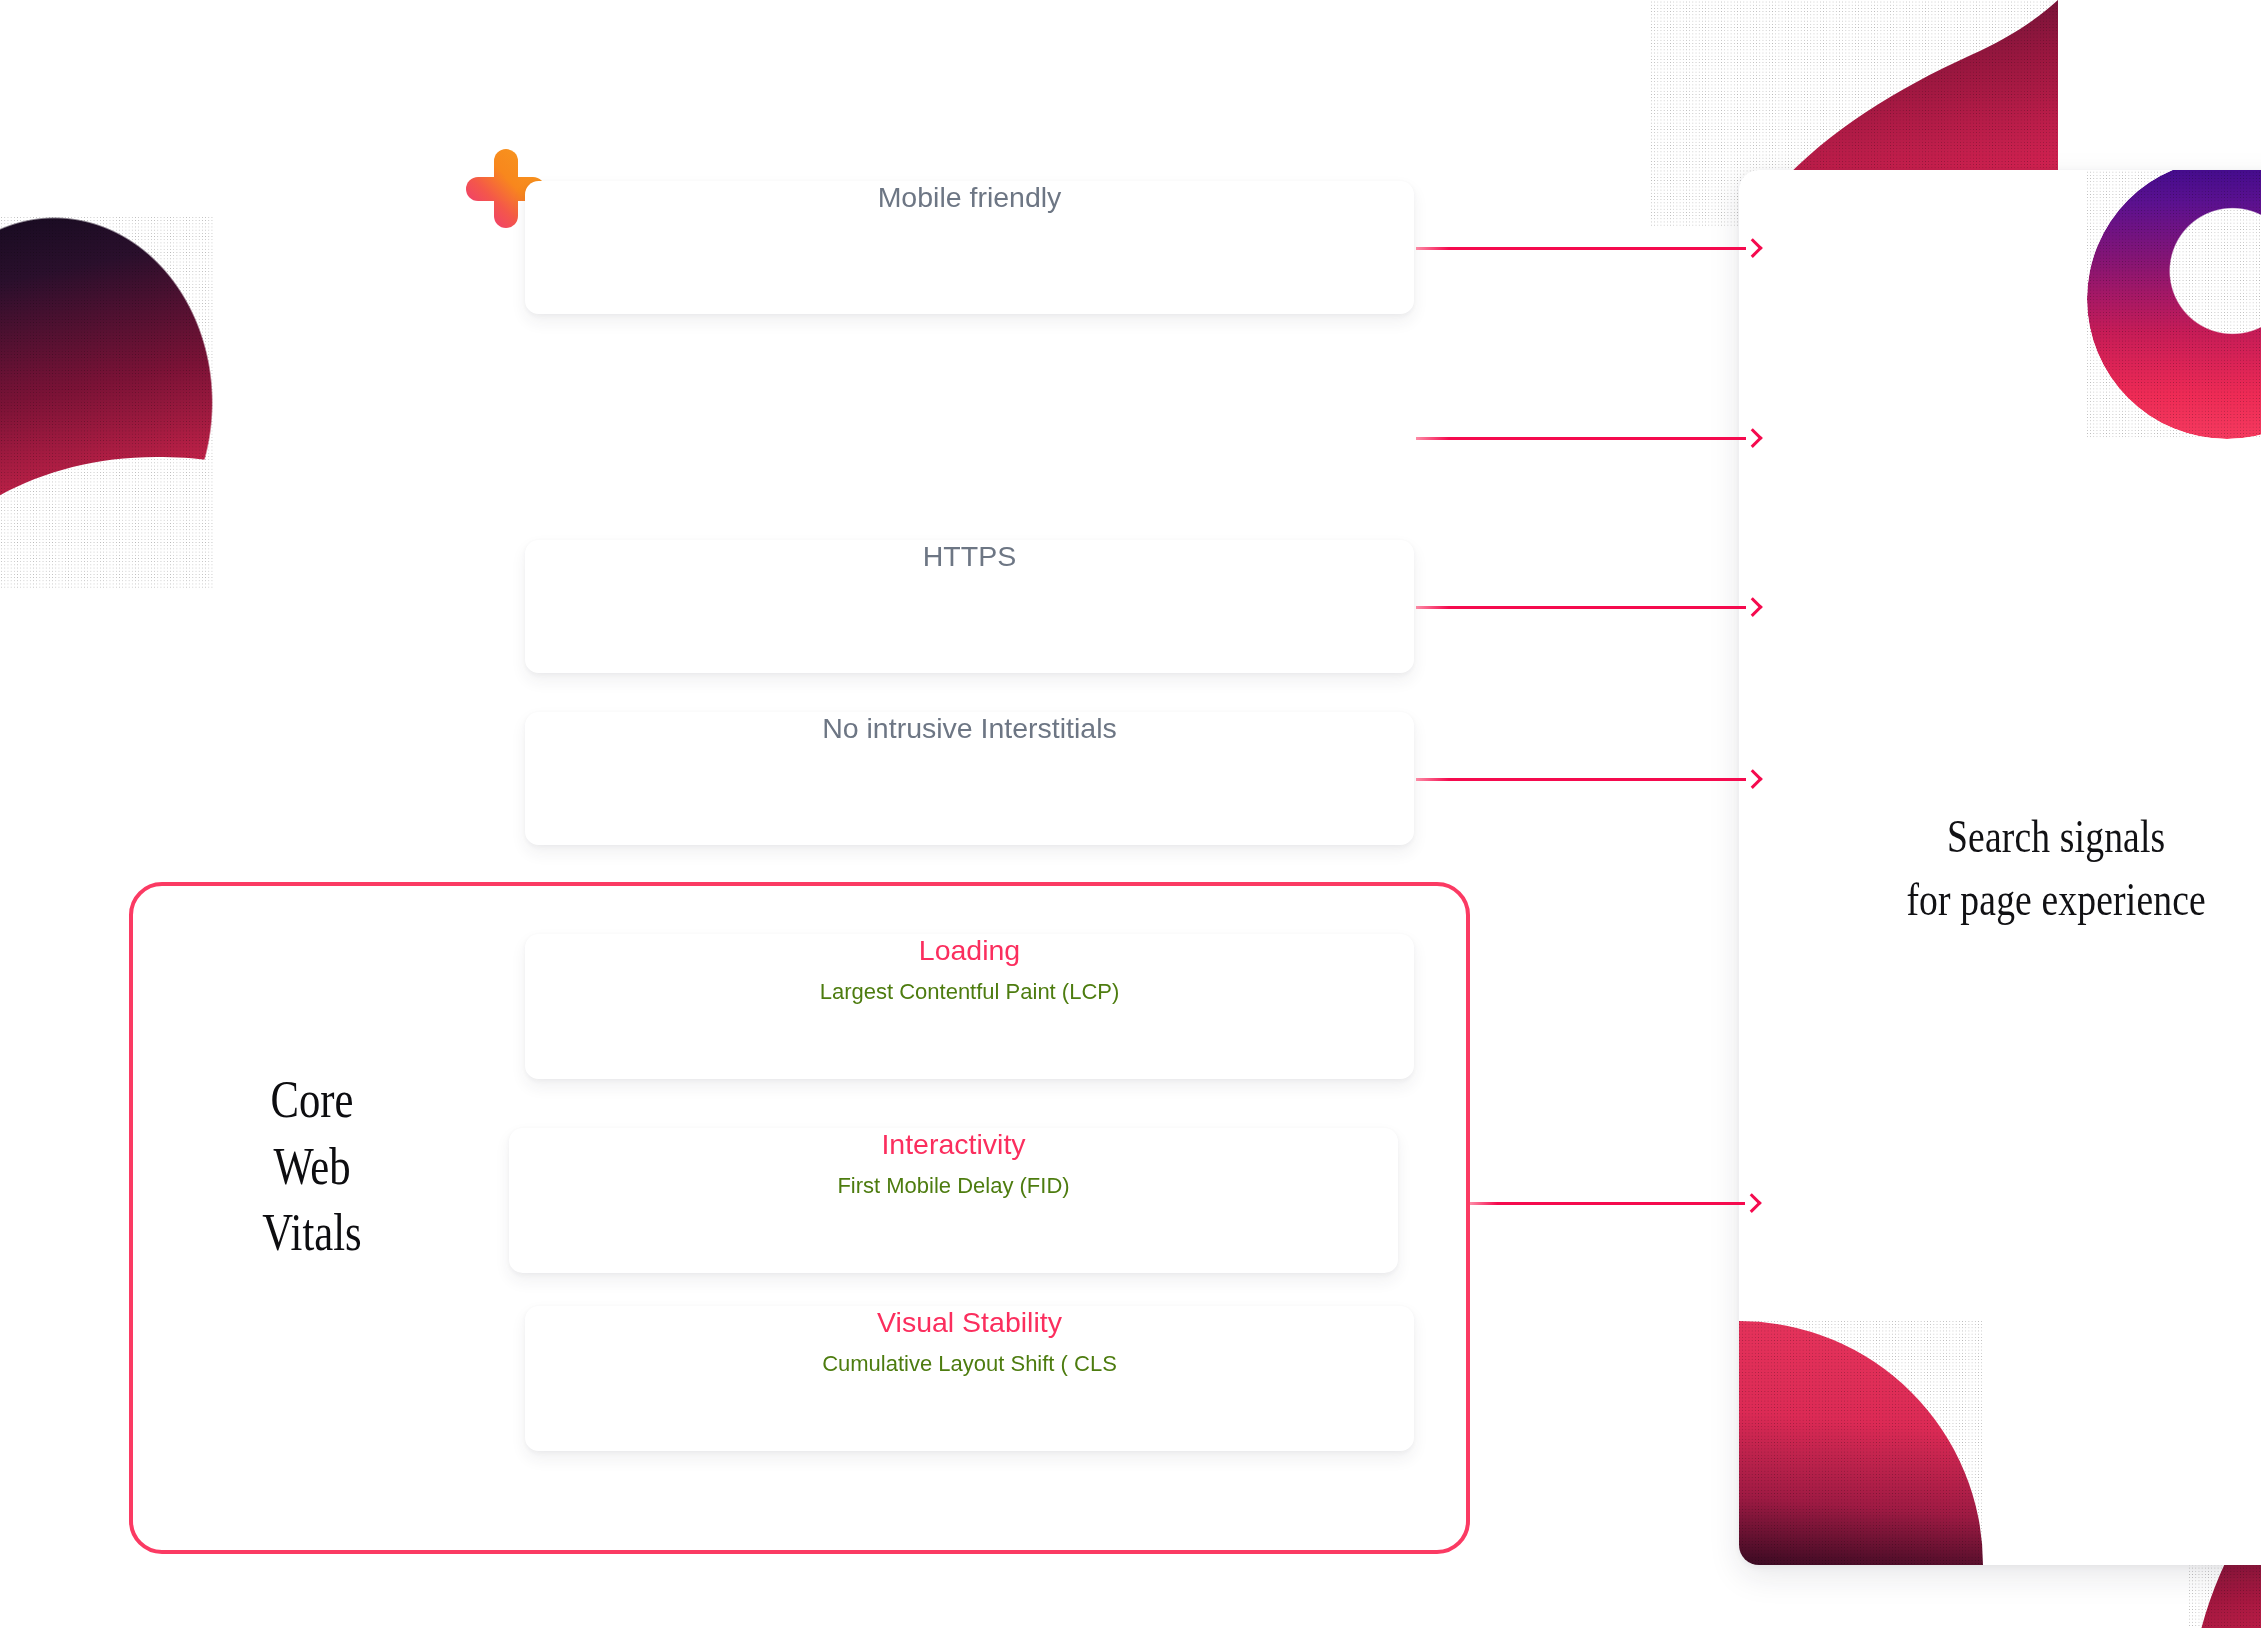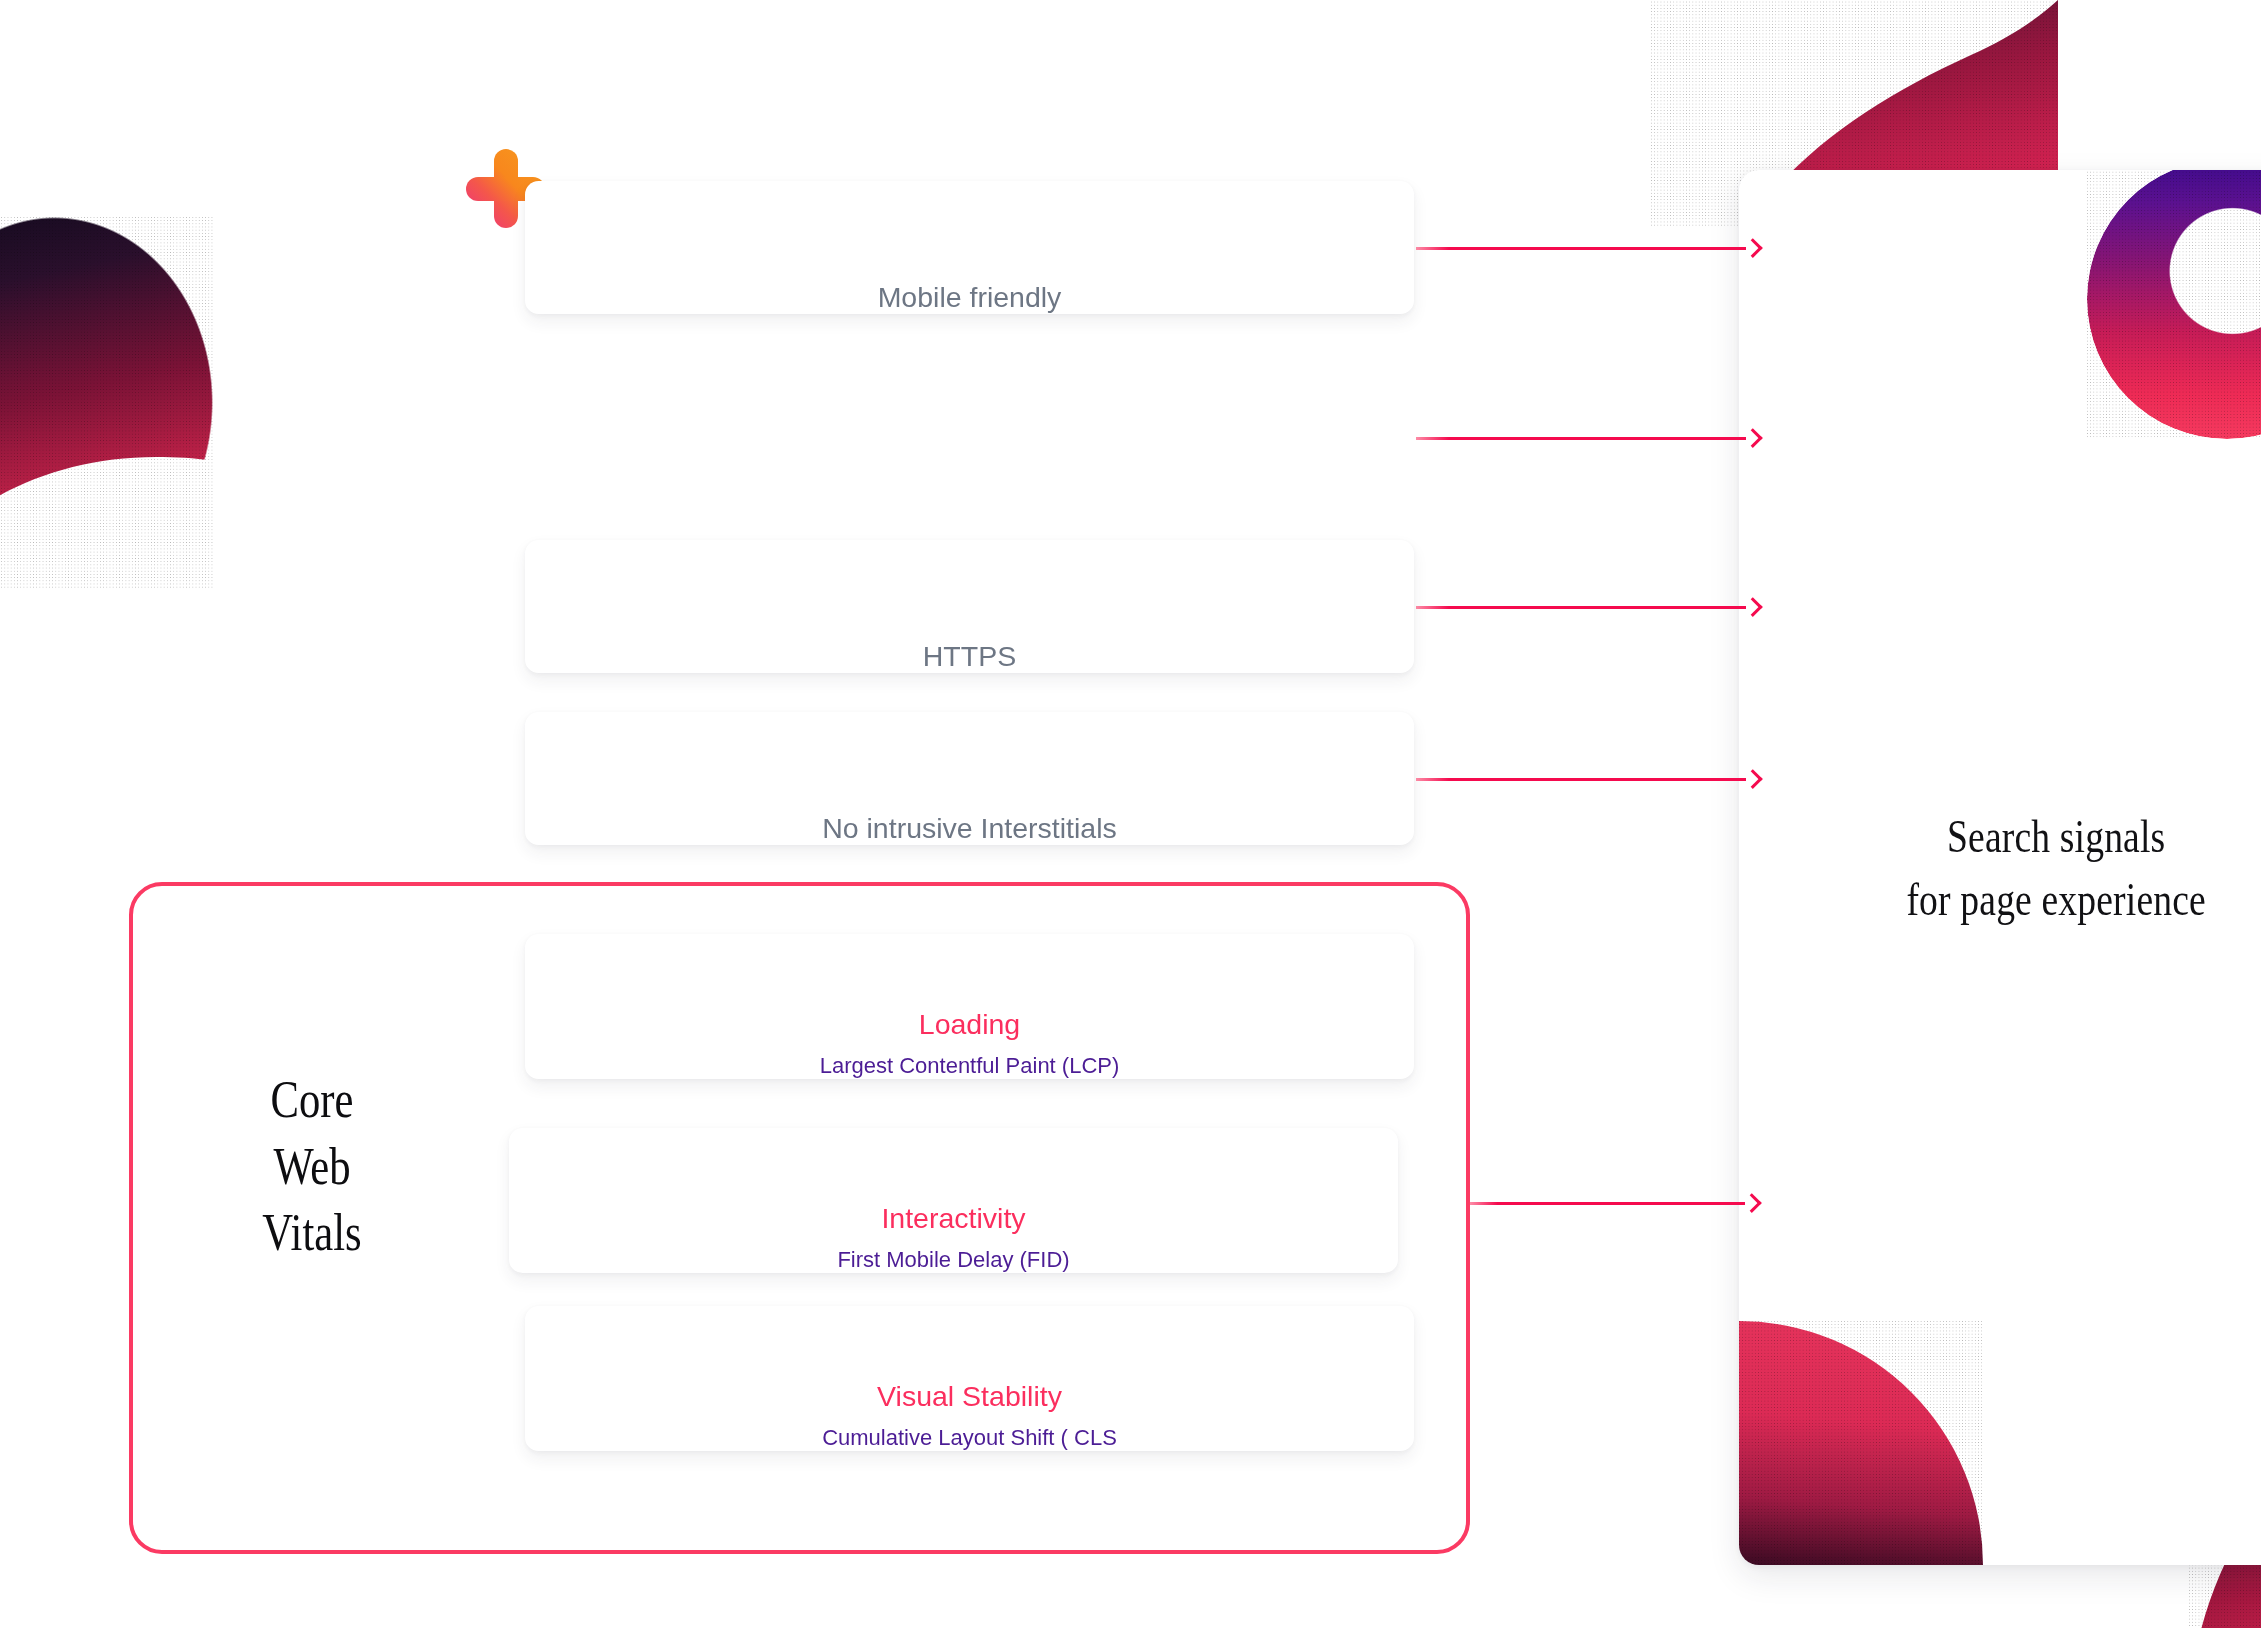--- a/index.html
+++ b/index.html
@@ -74,27 +74,27 @@
     font-size:47px; line-height:1.32; font-weight:400;
     color:#111114; letter-spacing:0.2px;
     transform:scaleX(.80); transform-origin:center;
     white-space:nowrap;
   }
 
   
   .sig-card {
     position:absolute; background:#ffffff; border-radius:13.6px;
     box-shadow:0 7.2px 16.3px rgba(44,48,66,.065), 0 1.4px 4.5px rgba(44,48,66,.045);
-    display:flex; flex-direction:column; align-items:center; justify-content:flex-end;
+    display:flex; flex-direction:column; align-items:center; justify-content:flex-start;
     text-align:center;
   }
   .sig-title { font-size:28.5px; font-weight:400; color:#6d7684; letter-spacing:0; }
 
   .vital-title { font-size:28.5px; font-weight:400; color:#fb2e5e; letter-spacing:0; }
-  .vital-sub   { font-size:22px; font-weight:400; color:#4c1d95; margin-top:11.8px; }
+  .vital-sub   { font-size:22px; font-weight:400; color:#4d7c0f; margin-top:11.8px; }
 
   #card-mobile        { left:525px; top:181px;  width:889px; height:133px; }
   #card-safe          { left:525px; top:371px;  width:889px; height:133px; }
   #card-https         { left:525px; top:540px; width:889px; height:133px; }
   #card-interstitials { left:525px; top:712px; width:889px; height:133px; }
 
   #card-loading       { left:525px; top:934px; width:889px; height:145px; }
   #card-interactivity { left:509px; top:1128px; width:889px; height:145px; }
   #card-stability     { left:525px; top:1306px; width:889px; height:145px; }
 

